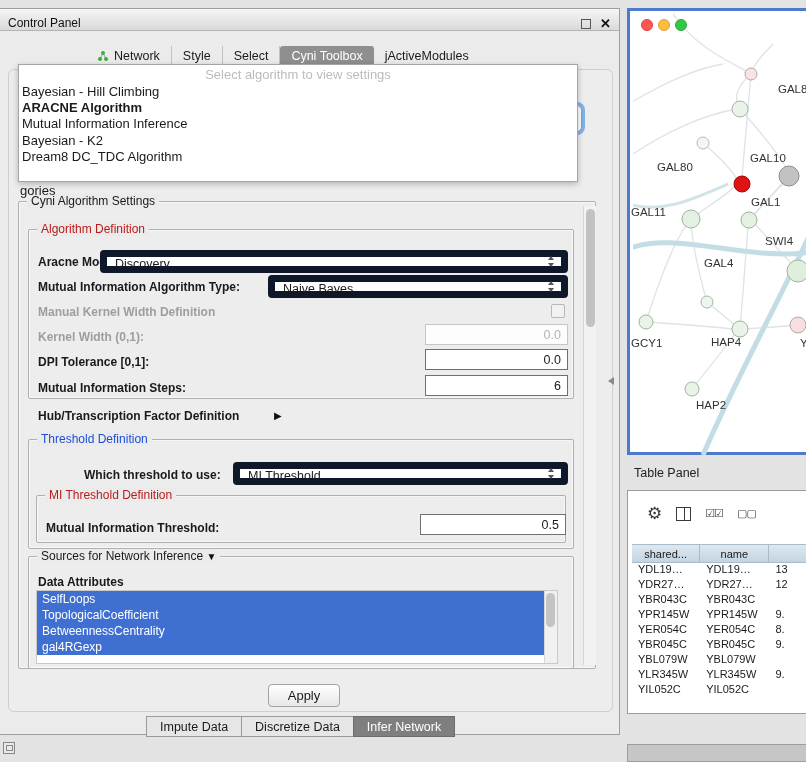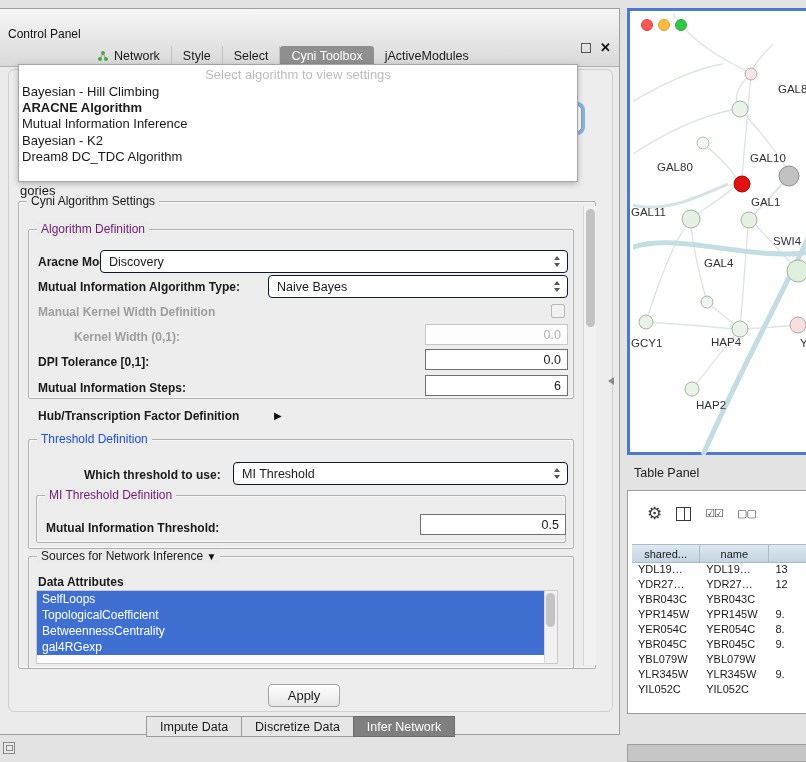--- a/index.html
+++ b/index.html
@@ -3,21 +3,21 @@
 <meta charset="utf-8">
 <style>
   html,body{margin:0;padding:0;}
   #root{position:relative;width:806px;height:762px;background:#e3e3e3;overflow:hidden;
         font-family:"Liberation Sans",sans-serif;font-size:12px;color:#1a1a1a;}
 
   
   .cp{position:absolute;left:0;top:8px;width:620px;height:727px;background:#ebebeb;
       border:1px solid #9f9f9f;border-left:none;box-sizing:border-box;}
   .cp-titlebar{height:21px;background:linear-gradient(#f6f6f6,#d9d9d9);border-bottom:1px solid #b3b3b3;
-      display:flex;align-items:flex-start;padding:18px 8px;flex-direction:column;}
+      display:flex;align-items:flex-end;padding:0 8px;}
   .cp-title{font-size:12px;color:#111;}
   .cp-title-icons{margin-left:auto;display:flex;align-items:center;gap:9px;}
   .icon-minbox{width:8px;height:8px;border:1.5px solid #555;}
   .icon-close{font-weight:bold;font-size:13px;color:#111;line-height:1;}
 
   .cp-tabs{position:absolute;left:86px;top:36px;display:flex;height:22px;font-size:12.5px;align-items:center;}
   .cp-tab{display:flex;align-items:center;gap:5px;padding:3px 11px;border-right:1px solid #c2c2c2;cursor:default;}
   .cp-tab:last-child{border-right:none;}
   .cp-tab.active{background:#8f8f8f;color:#fff;border-radius:3px;border-right:none;}
 
@@ -33,28 +33,28 @@
   .algo-popup{position:absolute;left:18px;top:55px;width:560px;height:118px;background:#fff;
       border:1px solid #a5a5a5;box-shadow:0 2px 6px rgba(0,0,0,.25);z-index:5;font-size:13px;box-sizing:border-box;}
   .algo-popup .ph{height:17px;color:#bcbcbc;text-align:center;padding-top:2px;}
   .algo-popup .item{height:16.2px;padding-left:3px;line-height:16.2px;white-space:nowrap;}
   .algo-popup .item.selected{font-weight:bold;}
 
   
   .group{position:absolute;border:1px solid #b0b0b0;border-radius:2px;box-sizing:border-box;
       box-shadow:inset 0 0 0 1px rgba(255,255,255,.55);}
   .group-title{position:absolute;top:-8px;left:8px;background:#ebebeb;padding:0 4px;font-size:12px;white-space:nowrap;}
-  .t-blue{color:#701a75;}
+  .t-blue{color:#b91c1c;}
   .t-green{color:#1d4ed8;}
 
   .lbl{position:absolute;font-weight:bold;font-size:12px;white-space:nowrap;}
   .lbl.disabled{color:#9e9e9e;}
 
-  .combo{position:absolute;background:#fff;border:1px solid #0f172a;border-radius:4px;font-size:12.5px;
-      display:flex;align-items:center;padding-left:8px;box-sizing:border-box;}
+  .combo{position:absolute;background:#fff;border:7px solid #0f172a;border-radius:4px;font-size:12.5px;
+      display:flex;padding-left:8px;box-sizing:border-box;}
   .combo-arrows{position:absolute;right:3px;top:0;bottom:0;width:14px;display:flex;flex-direction:column;
       align-items:center;justify-content:center;}
   .tri-up{width:0;height:0;border-left:3.5px solid transparent;border-right:3.5px solid transparent;
       border-bottom:4.5px solid #555;margin-bottom:2.5px;}
   .tri-down{width:0;height:0;border-left:3.5px solid transparent;border-right:3.5px solid transparent;
       border-top:4.5px solid #555;}
 
   .tfield{position:absolute;background:#fff;border:1px solid #707070;font-size:12.5px;box-sizing:border-box;
       display:flex;align-items:center;justify-content:flex-end;padding:0 6px;}
   .tfield.disabled{border-color:#c6c6c6;color:#b3b3b3;background:#fdfdfd;}
@@ -189,21 +189,21 @@
       <span>Naive Bayes</span>
       <span class="combo-arrows">
           <span class="tri-up"></span>
           <span class="tri-down"></span>
         </span>
     </div>
 
     <span class="lbl disabled" style="left:38px;top:296px;">Manual Kernel Width Definition</span>
     <span class="checkbox" style="left:551px;top:295px;"></span>
 
-    <span class="lbl disabled" style="left:38px;top:321px;margin-left:36px;">Kernel Width (0,1):</span>
+    <span class="lbl disabled" style="left:38px;top:321px;">Kernel Width (0,1):</span>
     <div class="tfield disabled" style="left:425px;top:315px;width:143px;height:21px;">0.0</div>
 
     <span class="lbl" style="left:38px;top:346px;">DPI Tolerance [0,1]:</span>
     <div class="tfield" style="left:425px;top:340px;width:143px;height:21px;">0.0</div>
 
     <span class="lbl" style="left:38px;top:372px;">Mutual Information Steps:</span>
     <div class="tfield" style="left:425px;top:366px;width:143px;height:21px;">6</div>
 
     <span class="lbl" style="left:38px;top:400px;">Hub/Transcription Factor Definition</span>
     <span class="expander-arrow" style="position:absolute;left:274px;top:401px;">▶</span>
@@ -309,21 +309,21 @@
         <circle cx="74" cy="288" r="6" fill="#eef5ec" stroke="#a8b5a6"></circle>
         <circle cx="59" cy="375" r="7" fill="#e9f3e7" stroke="#9fb49d"></circle>
       </g>
     </svg>
 
     <span class="node-label" style="left:148px;top:72px;">GAL8</span>
     <span class="node-label" style="left:27px;top:150px;">GAL80</span>
     <span class="node-label" style="left:120px;top:141px;">GAL10</span>
     <span class="node-label" style="left:1px;top:195px;">GAL11</span>
     <span class="node-label" style="left:121px;top:185px;">GAL1</span>
-    <span class="node-label" style="left:135px;top:224px;margin-left:8px;">SWI4</span>
+    <span class="node-label" style="left:135px;top:224px;">SWI4</span>
     <span class="node-label" style="left:74px;top:246px;">GAL4</span>
     <span class="node-label" style="left:1px;top:326px;">GCY1</span>
     <span class="node-label" style="left:81px;top:325px;">HAP4</span>
     <span class="node-label" style="left:66px;top:388px;">HAP2</span>
     <span class="node-label" style="left:170px;top:326px;">Y</span>
 
     <div class="lights">
       <div class="light red"></div>
       <div class="light yellow"></div>
       <div class="light green"></div>

